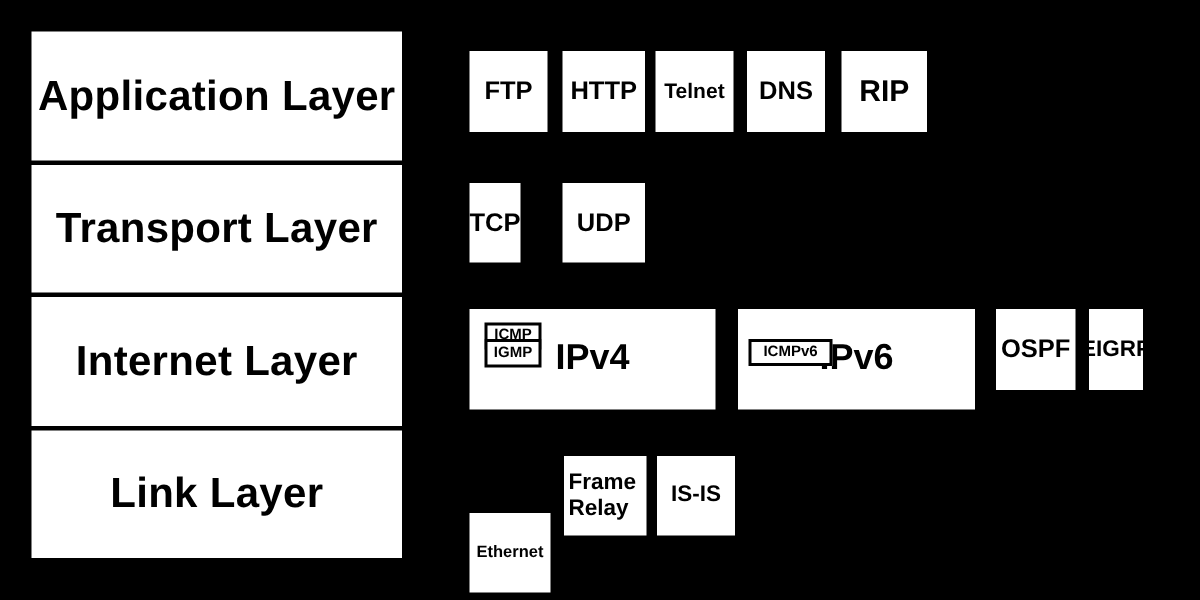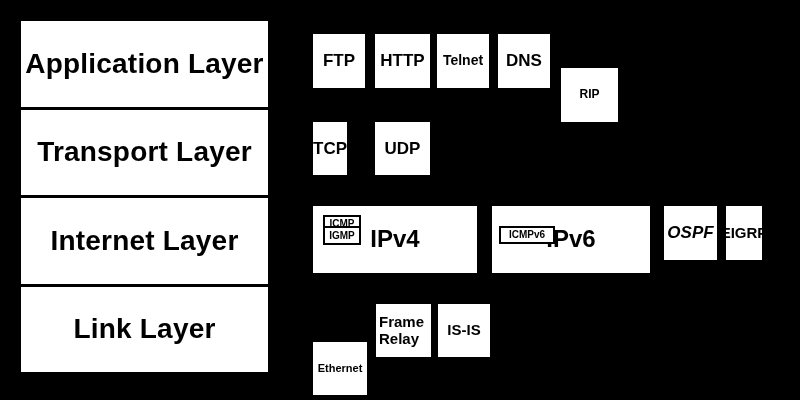--- a/index.html
+++ b/index.html
@@ -21,28 +21,28 @@
   
   .pbox {
     position:absolute; background:#fff; display:flex; align-items:center;
     justify-content:center; text-align:left; font-size:17px; line-height:1.12;
   }
   
   .b-ftp    { left:313px; top:34px; width:52px; height:54px; }
   .b-http   { left:375px; top:34px; width:55px; height:54px; }
   .b-telnet { left:437px; top:34px; width:52px; height:54px; font-size:14px; }
   .b-dns    { left:498px; top:34px; width:52px; height:54px; }
-  .b-rip    { left:561px; top:34px; width:57px; height:54px; font-size:12px;margin-top:34px; }
+  .b-rip    { left:561px; top:34px; width:57px; height:54px; font-size:20px; }
   
   .b-tcp { left:313px; top:122px; width:34px; height:53px; }
   .b-udp { left:375px; top:122px; width:55px; height:53px; }
   
   .b-ipv4 { left:313px; top:206px; width:164px; height:67px; }
   .b-ipv6 { left:492px; top:206px; width:158px; height:67px; }
-  .b-ospf  { left:664px; top:206px; width:53px; height:54px;font-style:italic; }
+  .b-ospf  { left:664px; top:206px; width:53px; height:54px; }
   .b-eigrp { left:726px; top:206px; width:36px; height:54px; font-size:15px; }
   .big-label { font-size:24px; }
   .sbox {
     position:absolute; background:#fff; border:2px solid #000;
     display:flex; align-items:center; justify-content:center; font-size:10px;
   }
   .s-icmp   { left:10px; top:9px;  width:38px; height:18px; }
   .s-igmp   { left:10px; top:20px; width:38px; height:19px; }
   .s-icmpv6 { left:7px;  top:20px;  width:56px; height:18px; }
   

